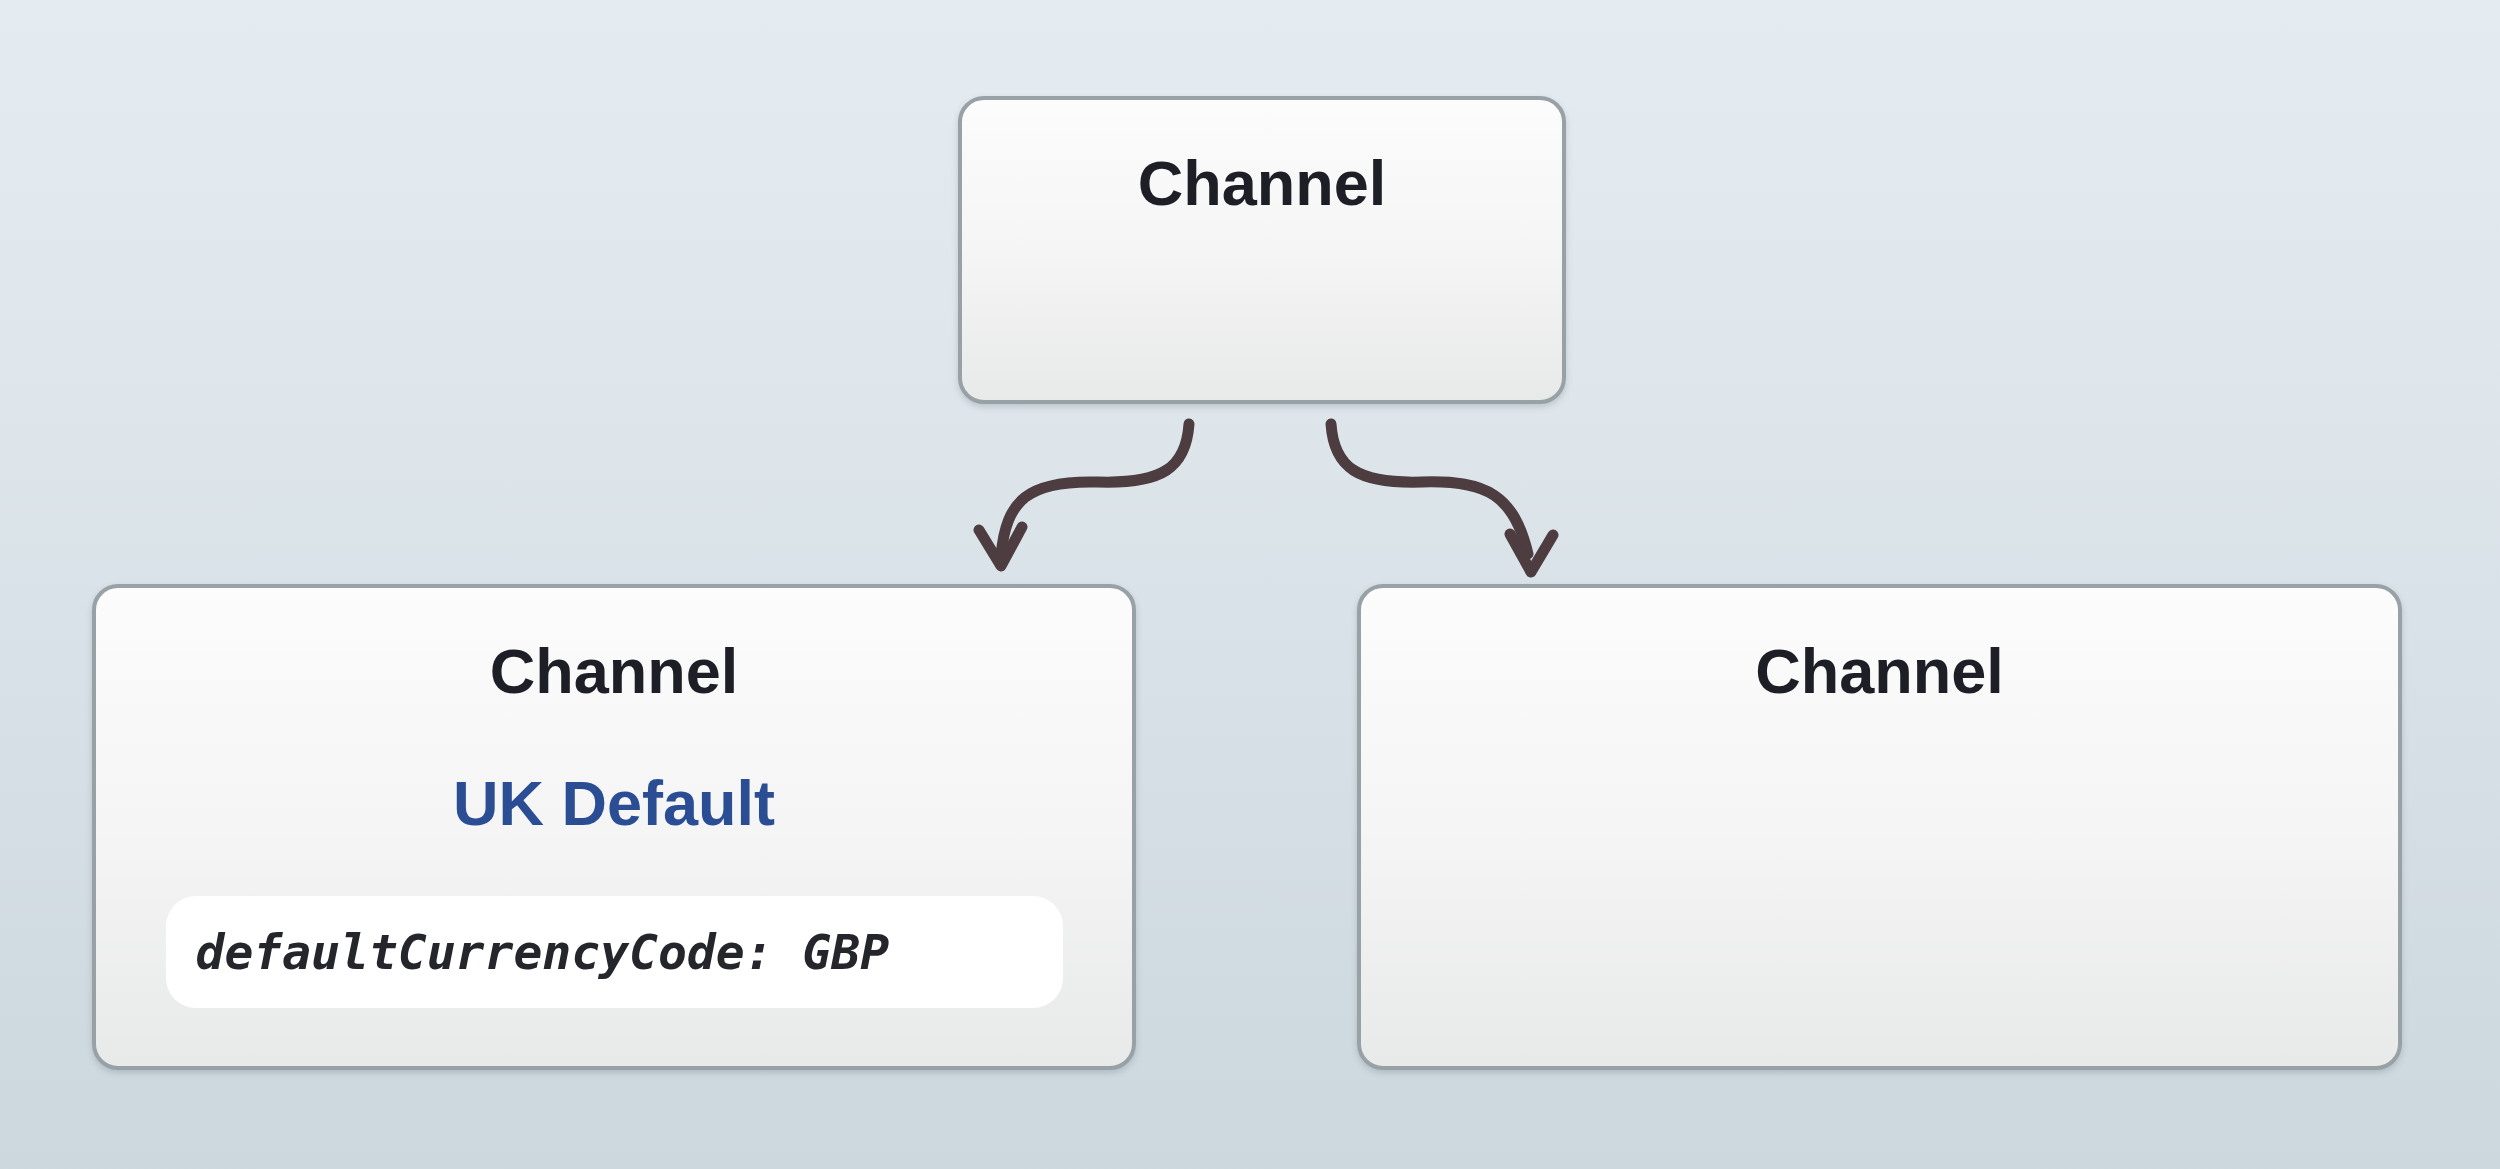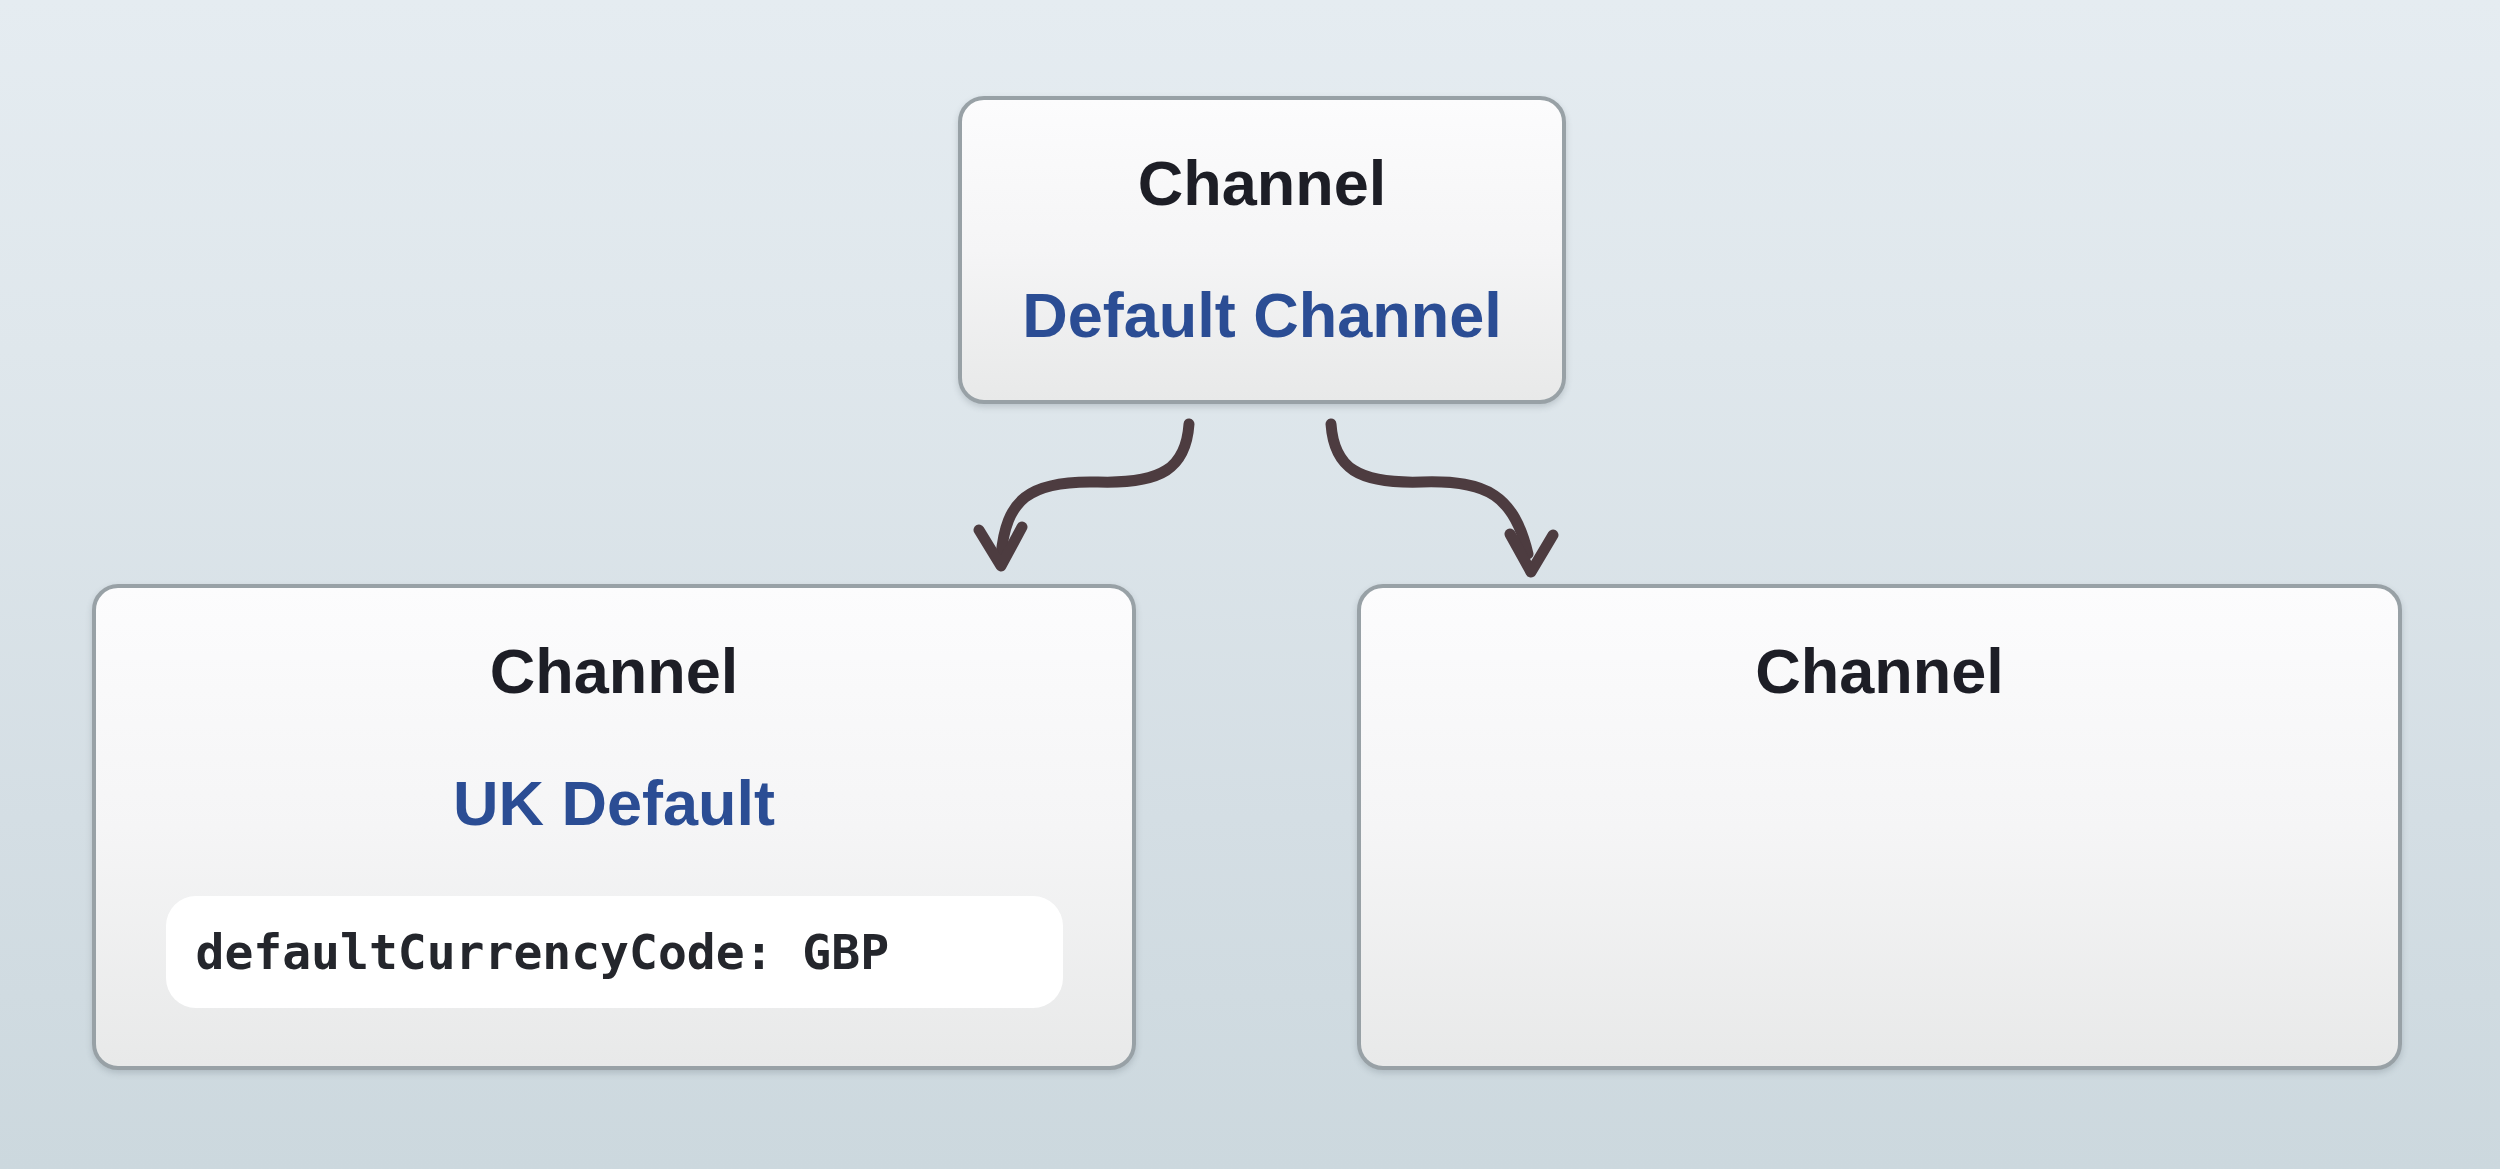--- a/index.html
+++ b/index.html
@@ -80,20 +80,21 @@
   .pill {
     margin-top: 58px;
     width: 897px;
     height: 112px;
     box-sizing: border-box;
     background: #ffffff;
     border-radius: 30px;
     display: flex;
     align-items: center;
     padding-left: 30px;
+    font-style: italic;
   }
   .pill-text {
     font-family: "DejaVu Sans Mono", monospace;
     font-weight: bold;
     font-size: 48px;
     color: #24262c;
     white-space: nowrap;
   }
 </style>
 </head>
@@ -107,21 +108,20 @@
       <path class="edge-head" d="M 979 498 L 1001 534 L 1022 495"></path>
     </g>
     <g>
       <path class="edge-line" d="M 1331 392 C 1334 436 1358 452 1422 450 C 1488 448 1514 464 1528 522"></path>
       <path class="edge-head" d="M 1510 502 L 1531 540 L 1553 503"></path>
     </g>
   </svg>
 
   <div class="node node-top">
     <div class="node-type">Channel</div>
-    <div class="node-name">Default Channel</div>
   </div>
 
   <div class="node node-left">
     <div class="node-type">Channel</div>
     <div class="node-name">UK Default</div>
     <div class="pill">
       <span class="pill-text">defaultCurrencyCode: GBP</span>
     </div>
   </div>
 

